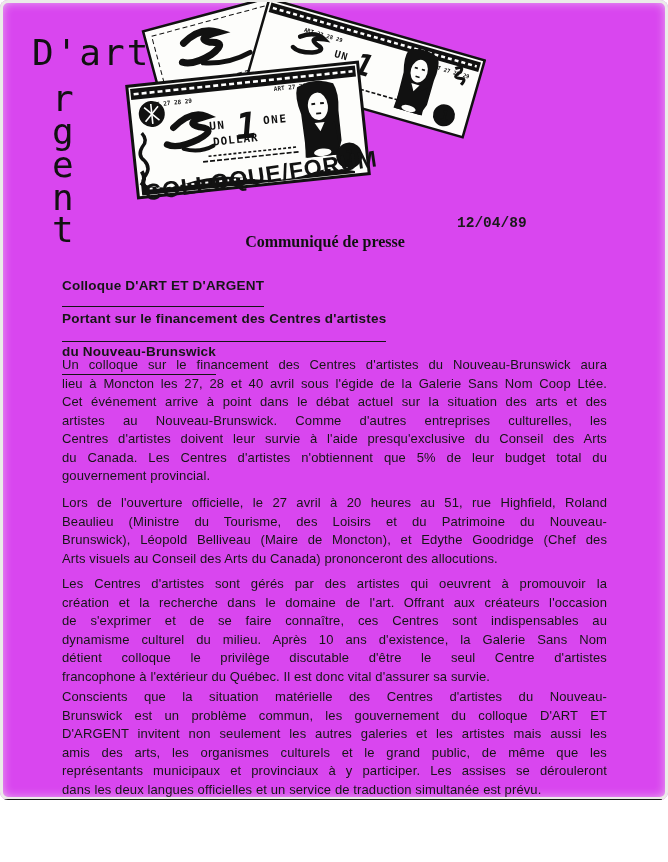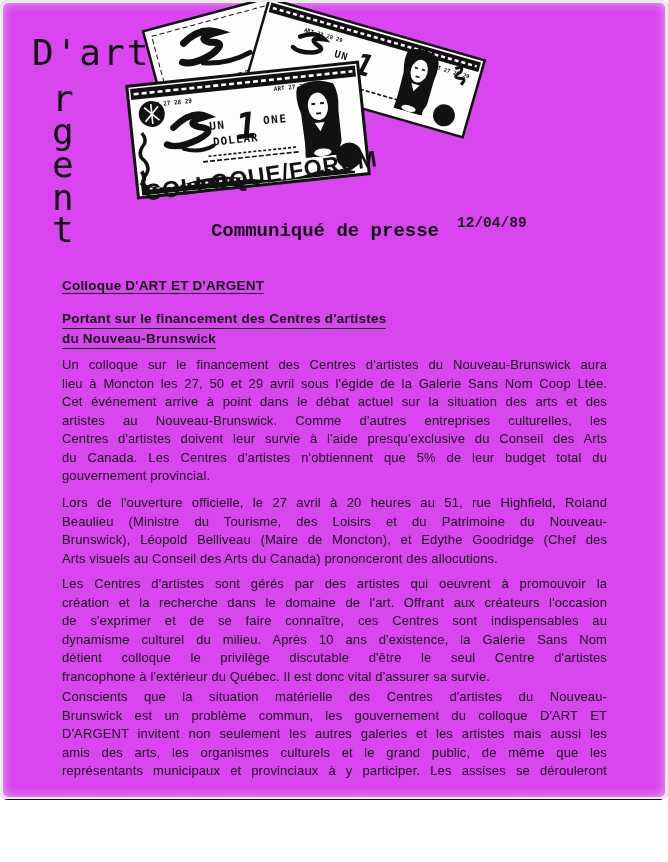--- a/index.html
+++ b/index.html
@@ -25,28 +25,28 @@
     position:absolute;left:143px;top:180px;
     transform:rotate(-8.5deg);transform-origin:left top;
     font-weight:800;font-size:23px;letter-spacing:1px;color:#121212;
     font-stretch:normal;
   }
   .date{
     position:absolute;left:457px;top:215px;
     font-family:Liberation Mono, monospace;font-size:14.5px;font-weight:700;color:#1a1a1a;
   }
   .title{
-    position:absolute;left:0;top:220px;width:650px;text-align:center;
-    font-family:Liberation Mono, monospace;font-size:19px;font-weight:700;color:#111;
+    position:absolute;left:0;top:233px;width:650px;text-align:center;
+    font-family:Liberation Serif, serif;font-size:16px;font-weight:700;color:#111;
   }
   
   .bodycol{position:absolute;left:62px;width:545px;}
   .h1{top:278px;font-size:13.5px;font-weight:700;letter-spacing:.2px;}
   .h2{top:309px;font-size:13.5px;font-weight:700;letter-spacing:.2px;line-height:19px;}
-  .uline{display:inline-block;border-bottom:1.6px solid #141414;padding-bottom:0;}
+  .uline{display:inline-block;border-bottom:1.6px solid #141414;padding-bottom:13px;}
   .para{font-size:13px;line-height:18.5px;letter-spacing:.12px;}
   .p0{top:356px}.p1{top:494px}.p2{top:575px}.p3{top:688px}
   .bline{text-align:justify;text-align-last:justify;white-space:normal;}
   .bline.rag{text-align-last:left;}
   
   .footer-rule{position:absolute;left:0px;top:799px;width:662px;height:3px;background:#151515;}
   .fline1{
     position:absolute;left:10px;top:810px;width:604px;
     display:flex;justify-content:space-between;align-items:baseline;
     font-size:17px;font-weight:400;letter-spacing:.2px;color:#131313;
@@ -160,21 +160,21 @@
   <div class="bodycol h1">
     <span class="uline">Colloque D'ART ET D'ARGENT</span>
   </div>
   <div class="bodycol h2">
     <div><span class="uline">Portant sur le financement des Centres d'artistes</span></div>
     <div><span class="uline">du Nouveau-Brunswick</span></div>
   </div>
 
   <div class="bodycol para p0">
       <div class="bline">Un colloque sur le financement des Centres d'artistes du Nouveau-Brunswick aura</div>
-      <div class="bline">lieu à Moncton les 27, 50 et 29 avril sous l'égide de la Galerie Sans Nom Coop Ltée.</div>
+      <div class="bline">lieu à Moncton les 27, 28 et 40 avril sous l'égide de la Galerie Sans Nom Coop Ltée.</div>
       <div class="bline">Cet événement arrive à point dans le débat actuel sur la situation des arts et des</div>
       <div class="bline">artistes au Nouveau-Brunswick. Comme d'autres entreprises culturelles, les</div>
       <div class="bline">Centres d'artistes doivent leur survie à l'aide presqu'exclusive du Conseil des Arts</div>
       <div class="bline">du Canada. Les Centres d'artistes n'obtiennent que 5% de leur budget total du</div>
       <div class="bline rag">gouvernement provincial.</div>
     </div>
   <div class="bodycol para p1">
       <div class="bline">Lors de l'ouverture officielle, le 27 avril à 20 heures au 51, rue Highfield, Roland</div>
       <div class="bline">Beaulieu (Ministre du Tourisme, des Loisirs et du Patrimoine du Nouveau-</div>
       <div class="bline">Brunswick), Léopold Belliveau (Maire de Moncton), et Edythe Goodridge (Chef des</div>
@@ -187,20 +187,21 @@
       <div class="bline">dynamisme culturel du milieu. Après 10 ans d'existence, la Galerie Sans Nom</div>
       <div class="bline">détient colloque le privilège discutable d'être le seul Centre d'artistes</div>
       <div class="bline rag">francophone à l'extérieur du Québec. Il est donc vital d'assurer sa survie.</div>
     </div>
   <div class="bodycol para p3">
       <div class="bline">Conscients que la situation matérielle des Centres d'artistes du Nouveau-</div>
       <div class="bline">Brunswick est un problème commun, les gouvernement du colloque D'ART ET</div>
       <div class="bline">D'ARGENT invitent non seulement les autres galeries et les artistes mais aussi les</div>
       <div class="bline">amis des arts, les organismes culturels et le grand public, de même que les</div>
       <div class="bline">représentants municipaux et provinciaux à y participer. Les assises se dérouleront</div>
+      <div class="bline rag">dans les deux langues officielles et un service de traduction simultanée est prévu.</div>
     </div>
 
   <div class="footer-rule"></div>
   <div class="fline1">
     <span>140, rue Botsford, Local 16, Moncton, N.-B.</span>
     <span class="fright">
       <span>C.P. 903,</span>
       <span>E1C 4X4</span>
     </span>
   </div>

